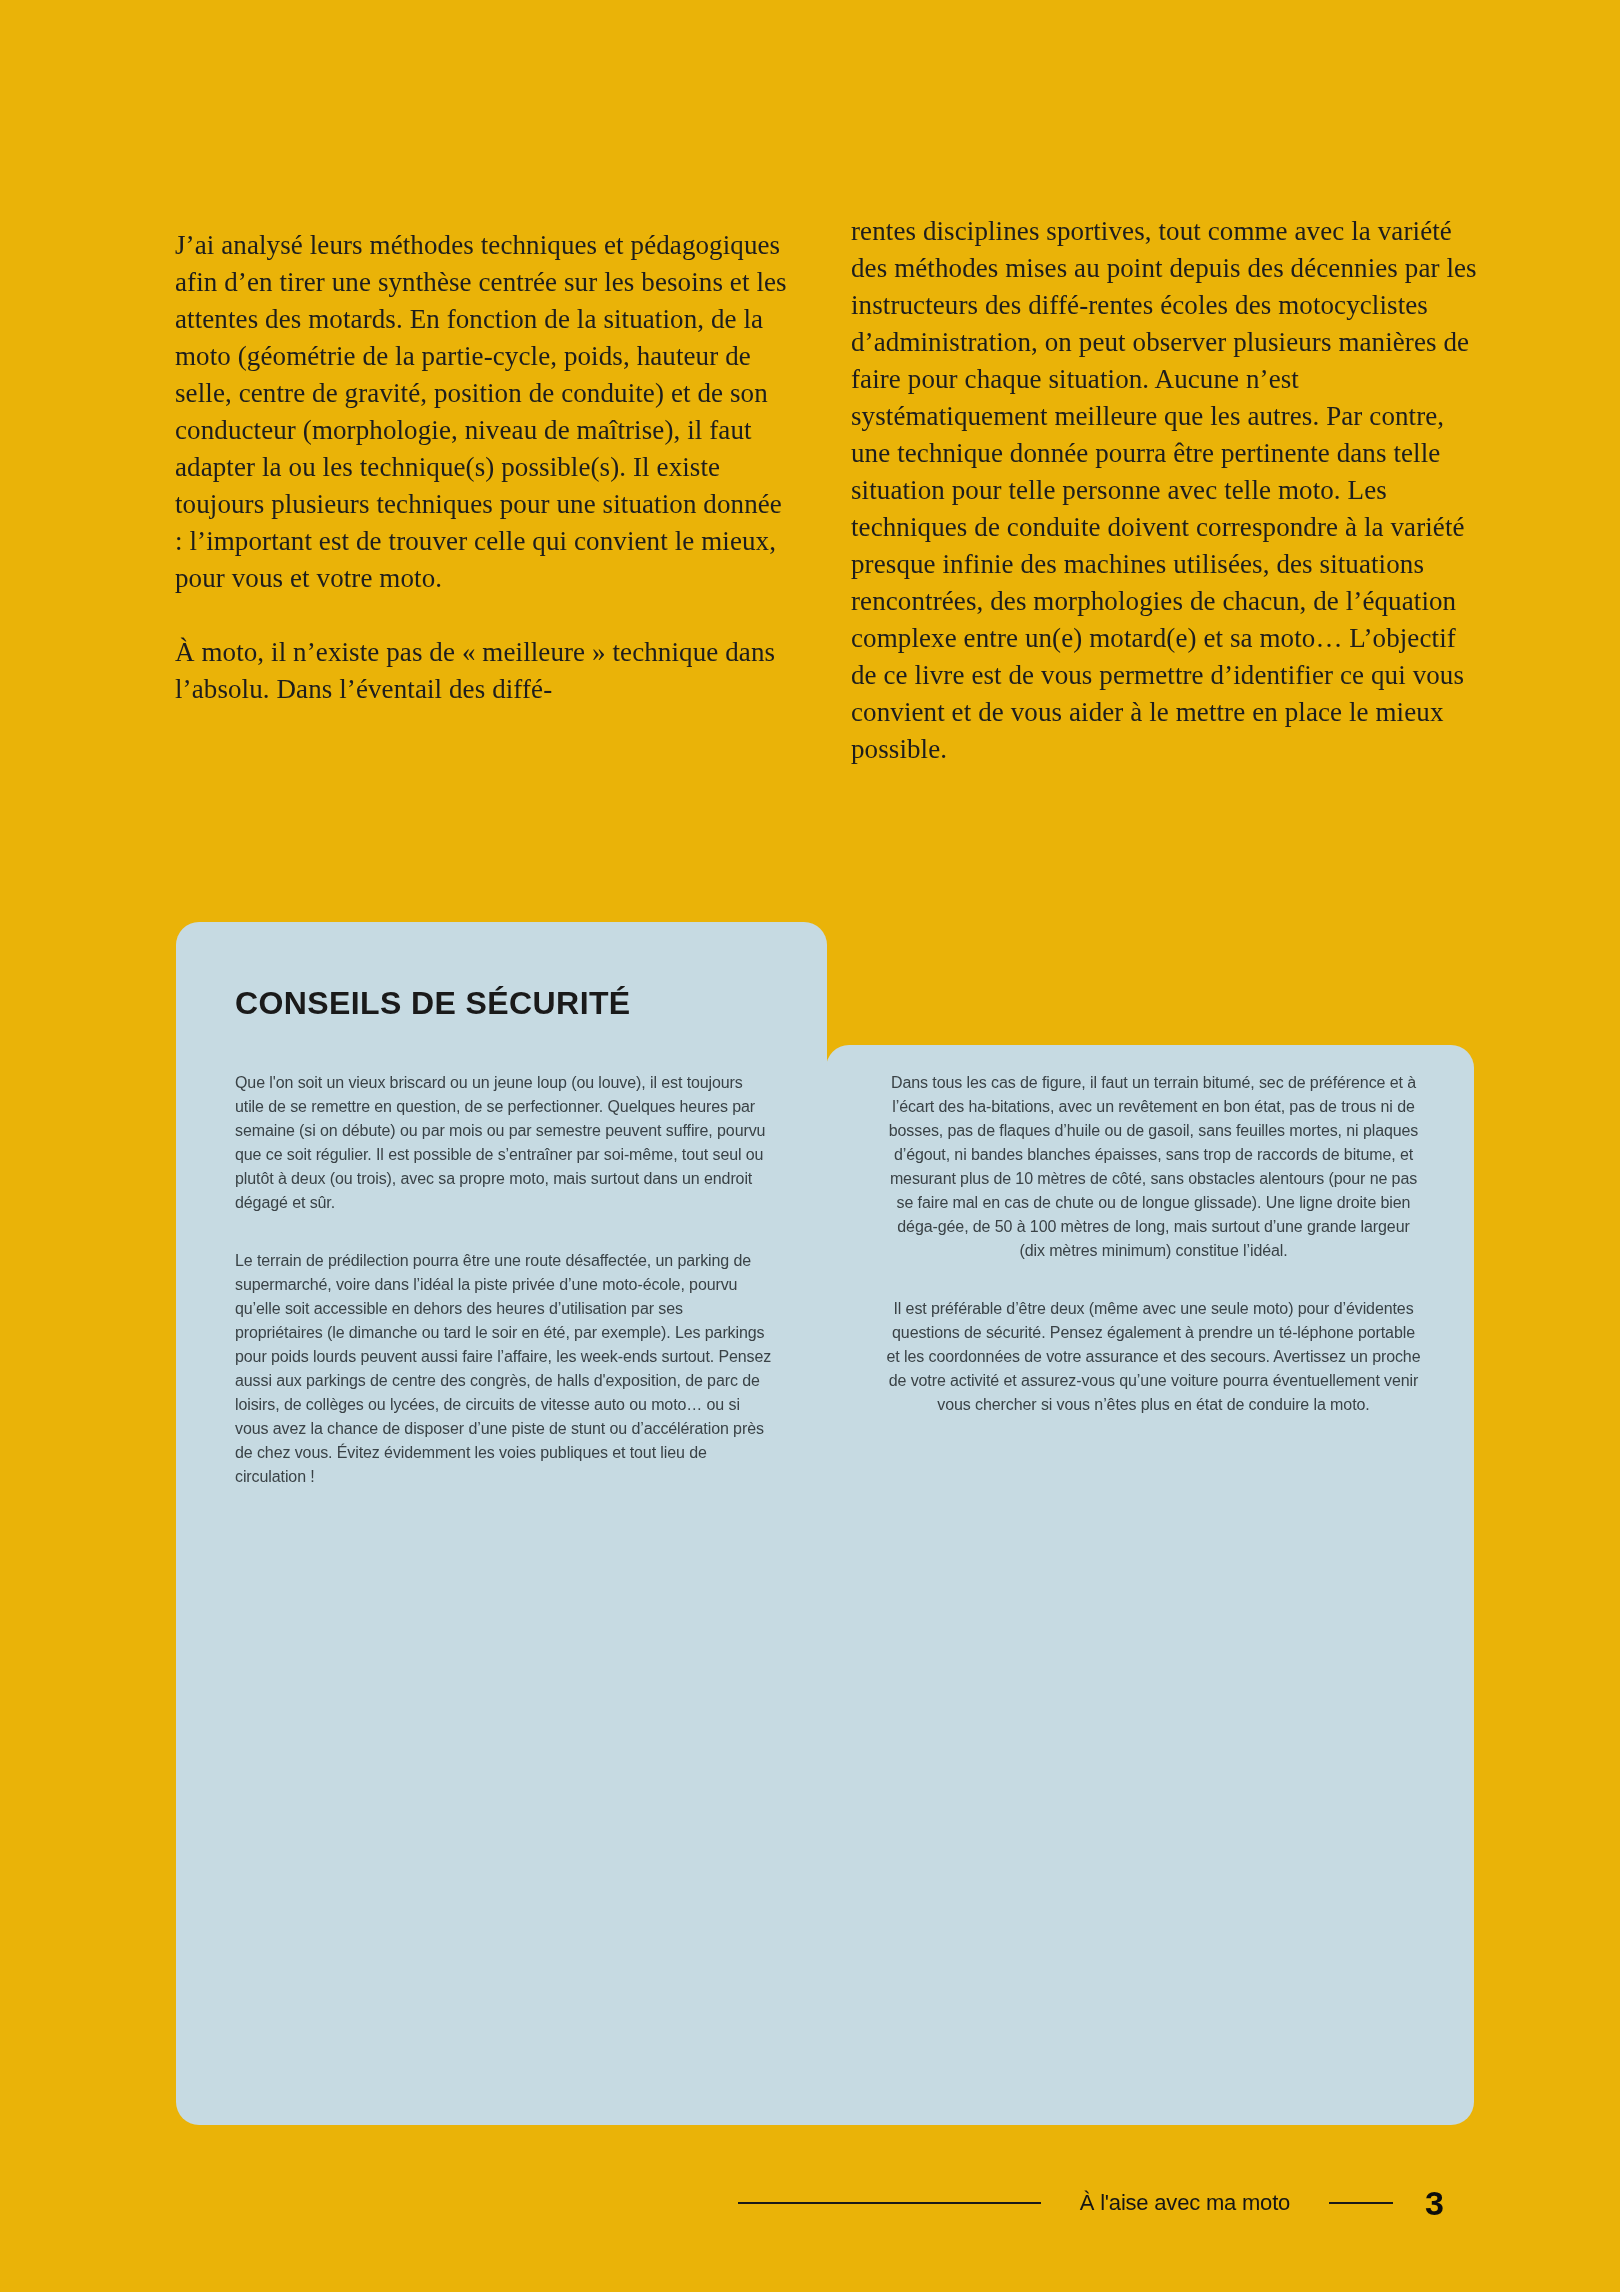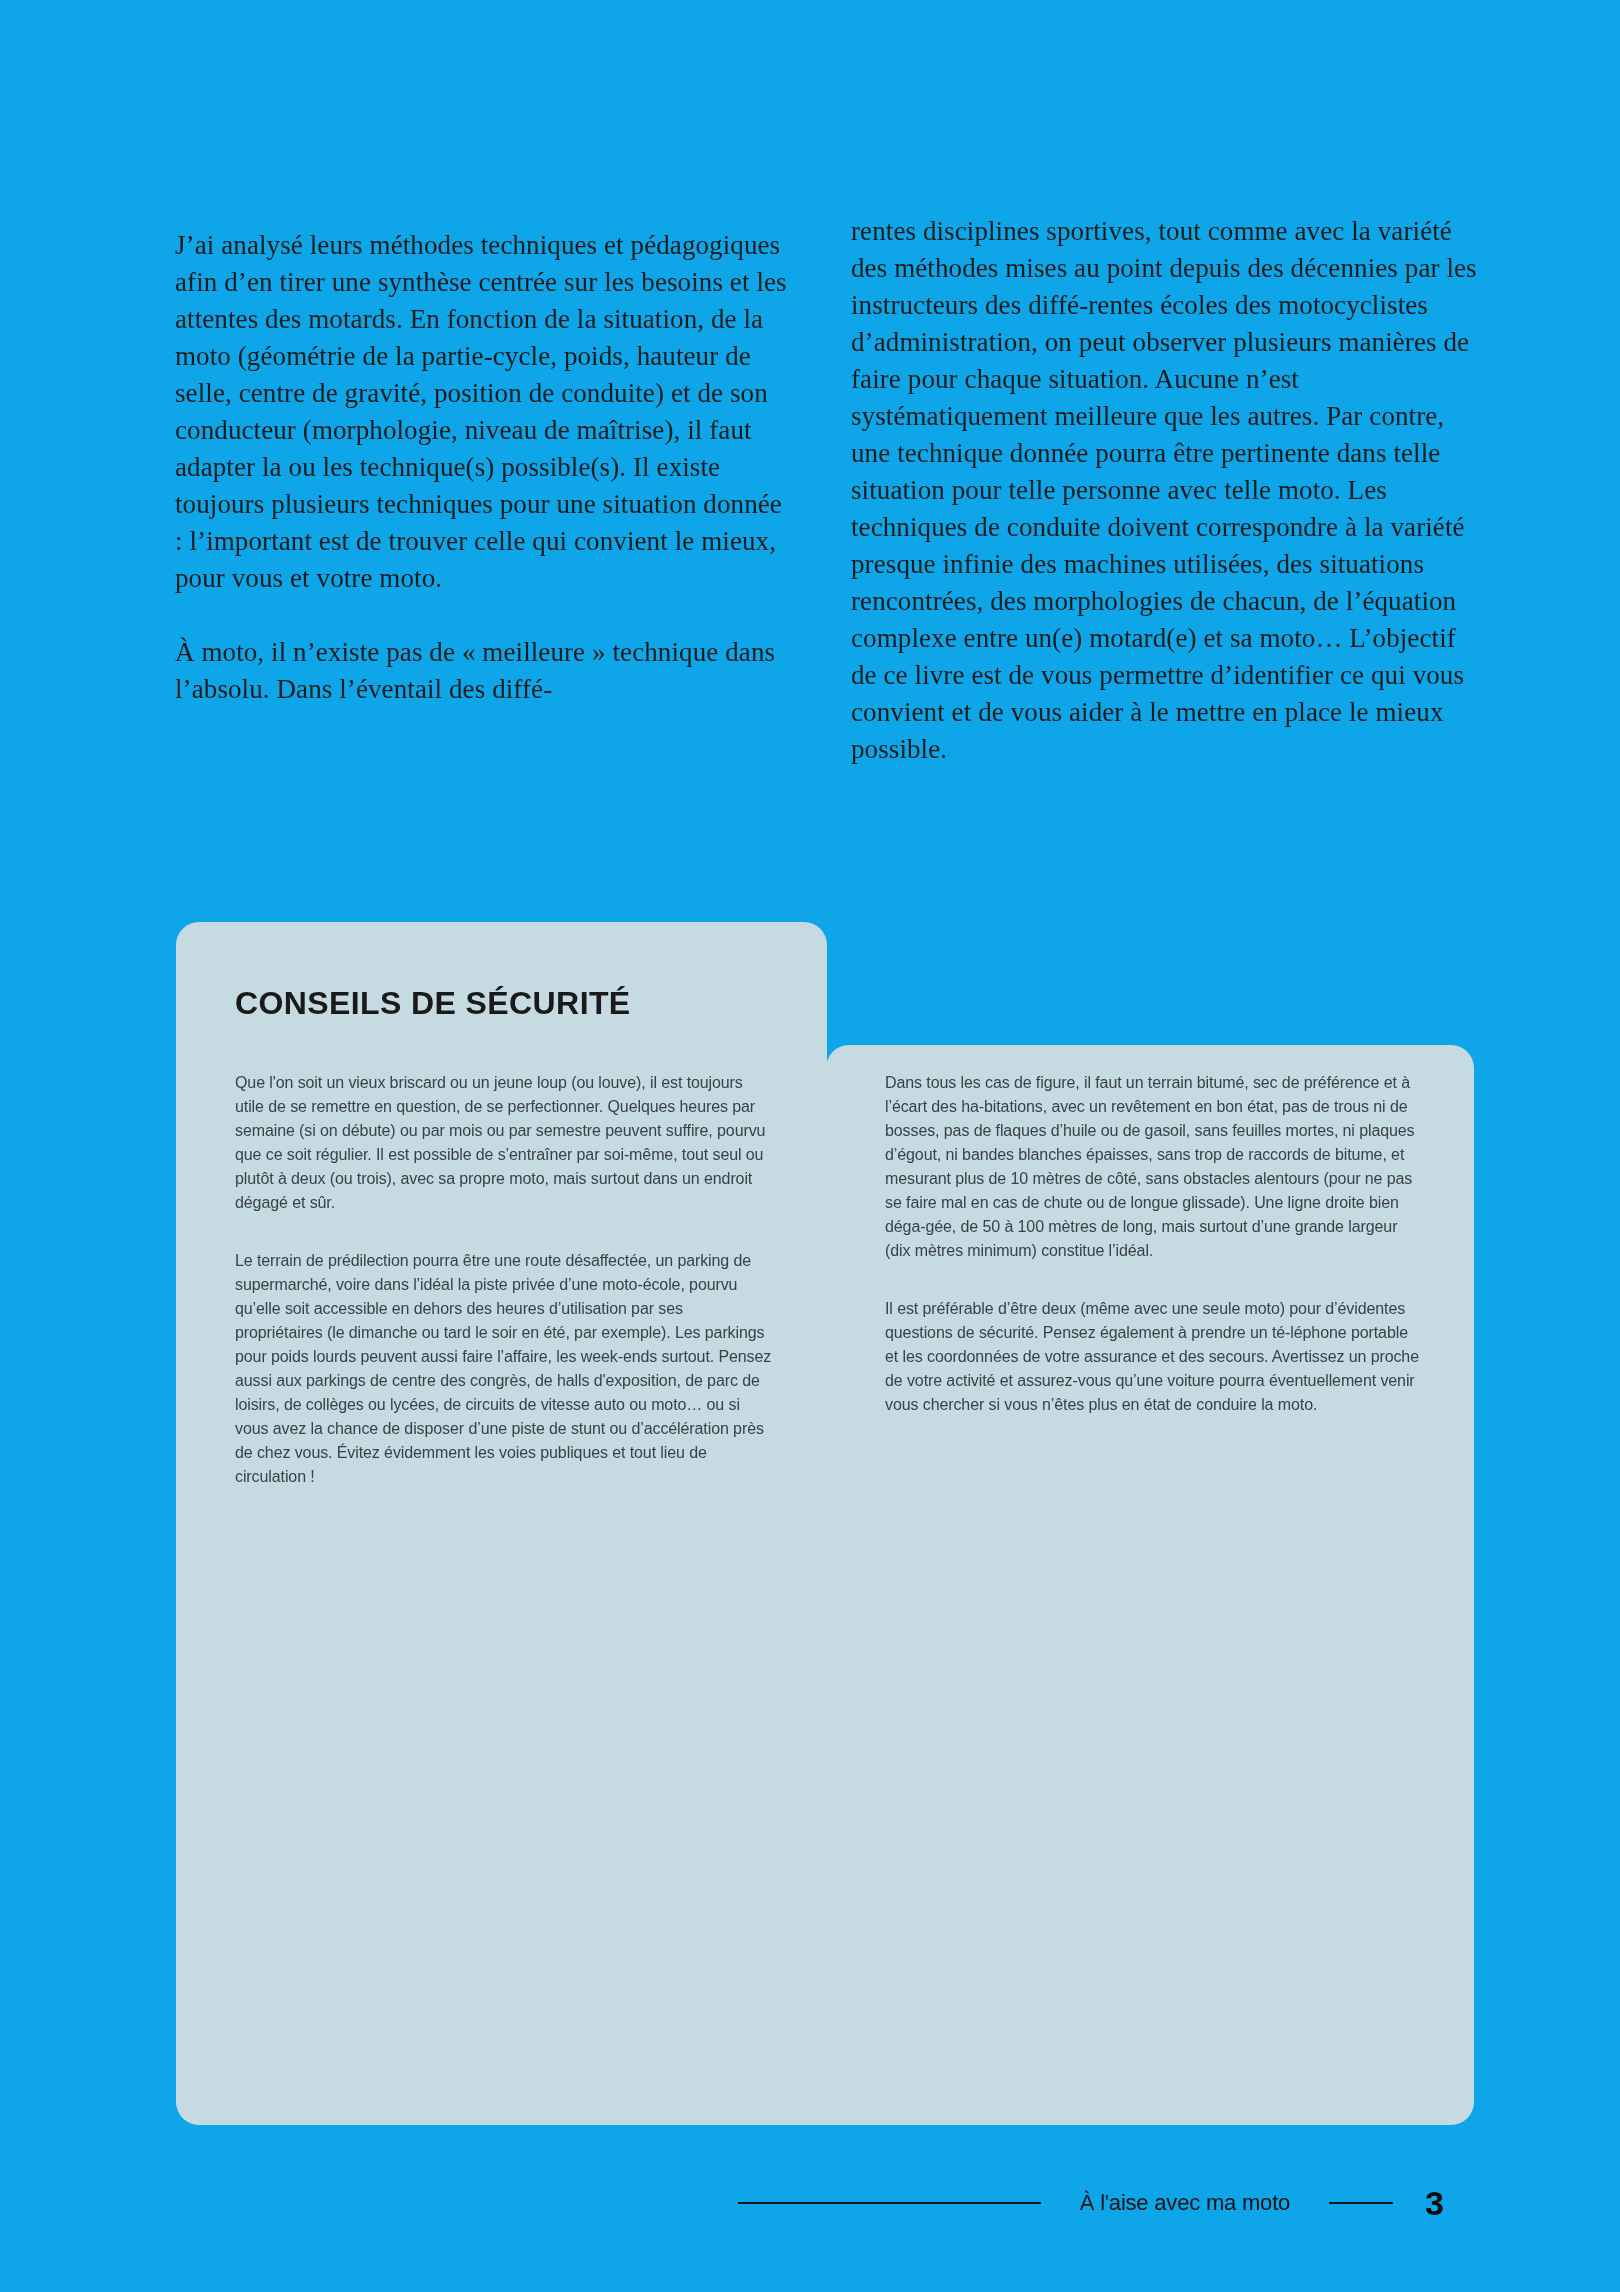--- a/index.html
+++ b/index.html
@@ -14,21 +14,21 @@
     position: relative;
     overflow: hidden;
     font-family: "Liberation Serif", "DejaVu Serif", serif;
     color: #1c1c1c;
     -webkit-font-smoothing: antialiased;
   }
 
   .page {
     position: absolute;
     inset: 0;
-    background: #0ea5e9;
+    background: #eab308;
   }
 
   
   .body-columns {
     position: absolute;
     left: 0;
     top: 0;
     width: 1620px;
   }
   .col-serif {
@@ -129,20 +129,21 @@
   }
   .callout-col.left {
     left: 235px;
     top: 1071px;
     width: 537px;
   }
   .callout-col.right {
     left: 885px;
     top: 1071px;
     width: 537px;
+    text-align: center;
   }
   .callout-col p {
     margin: 0;
     white-space: pre-line;
   }
   .callout-col p + p {
     margin-top: 34px;
   }
 
   

